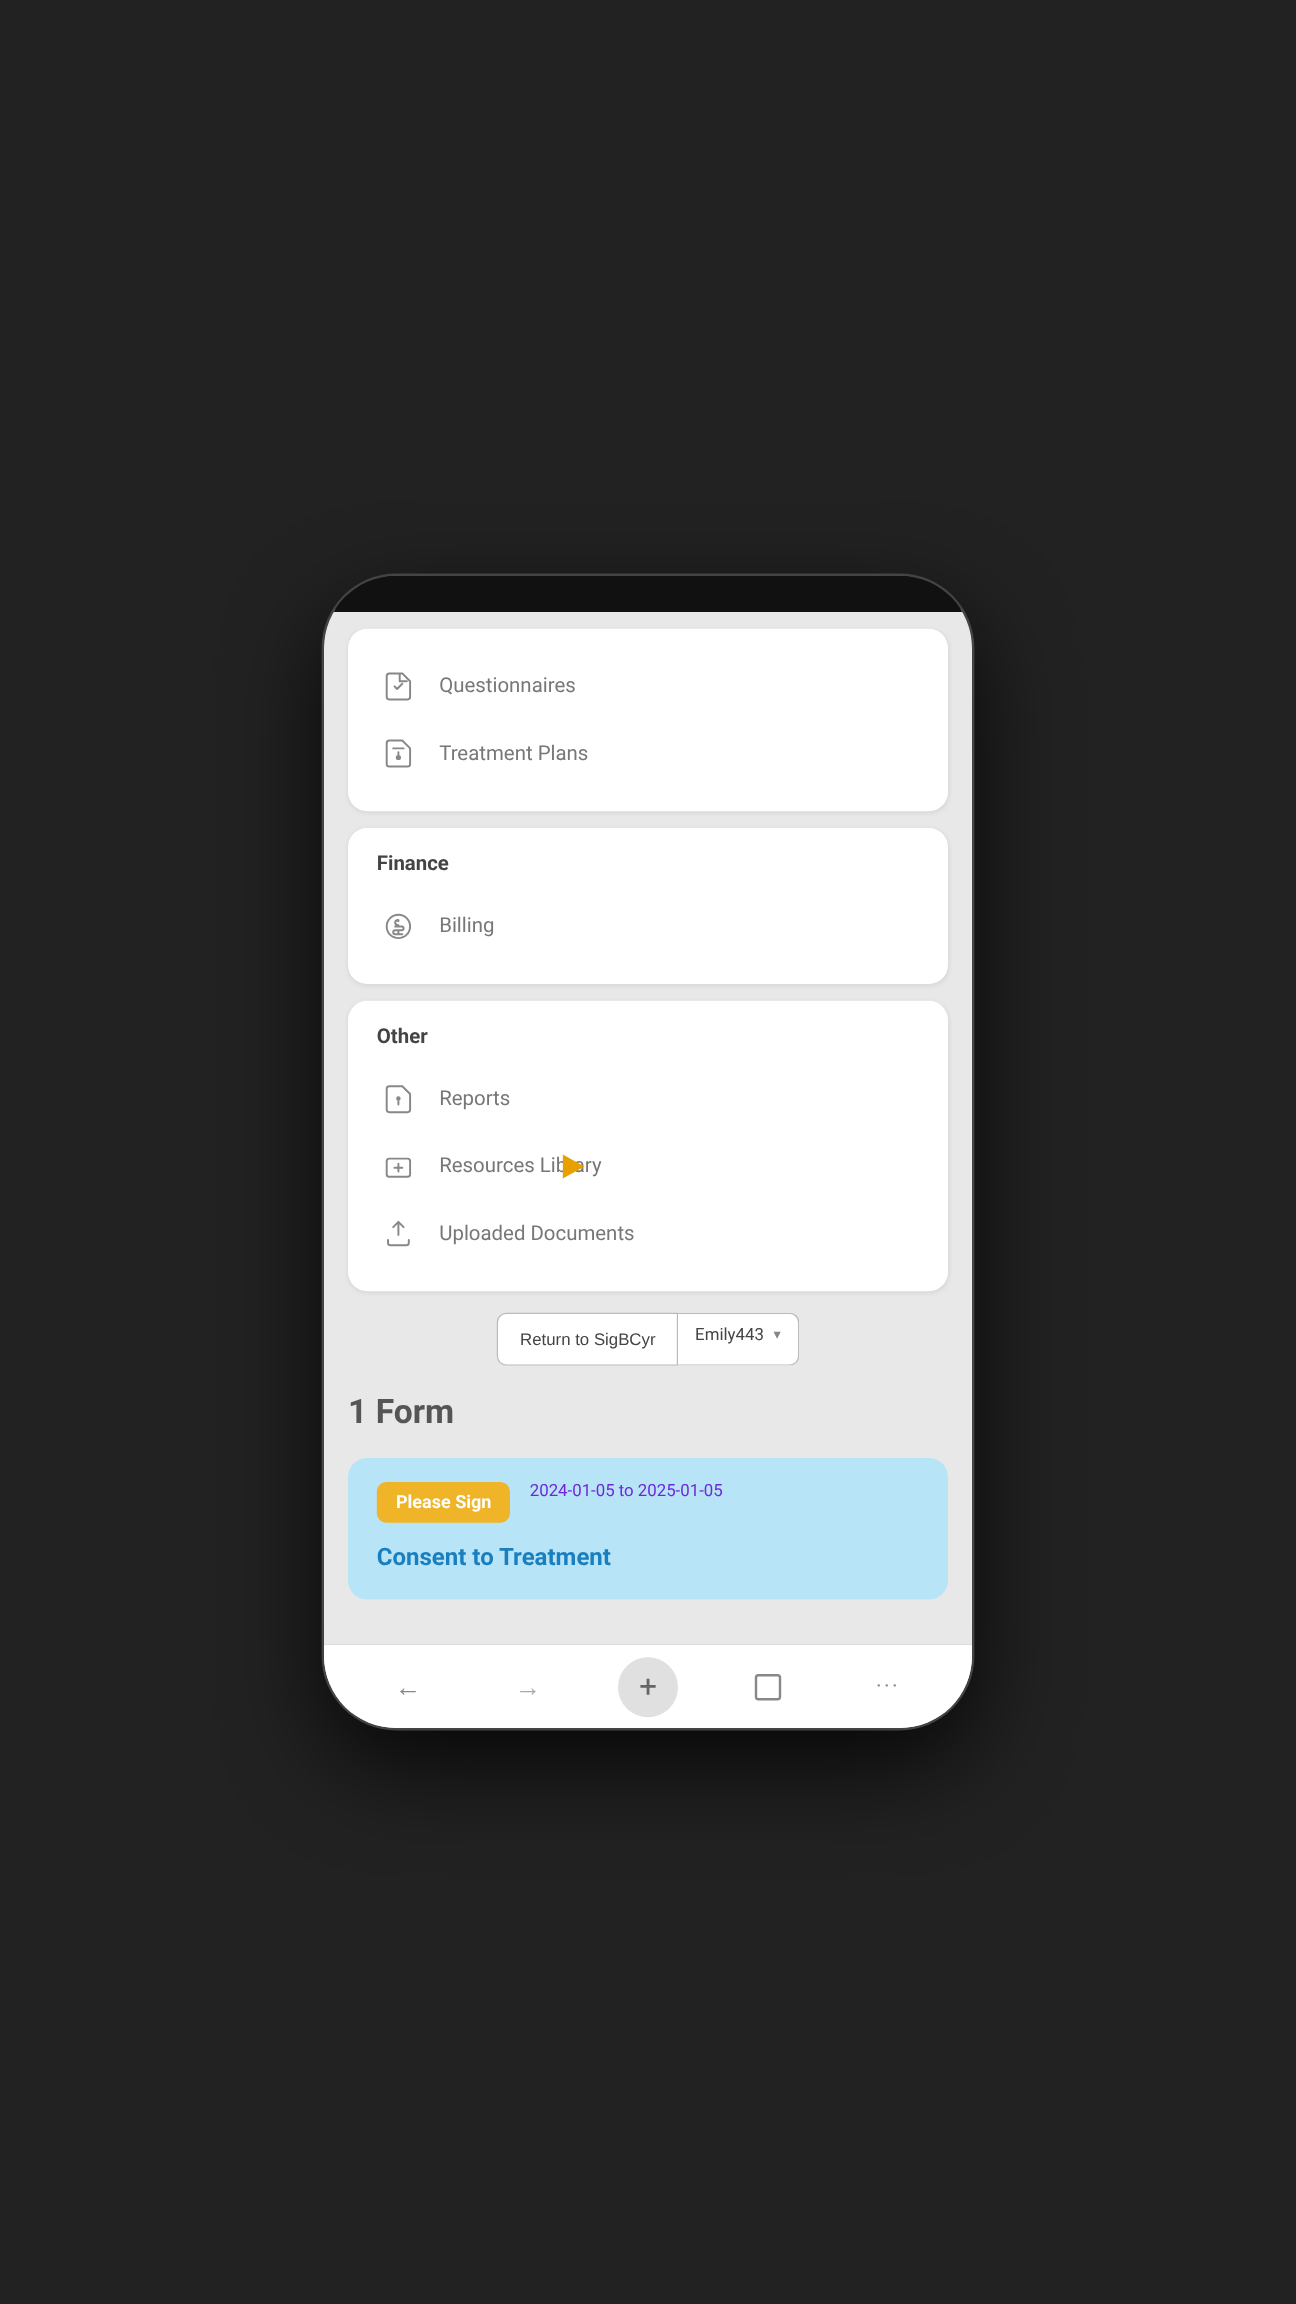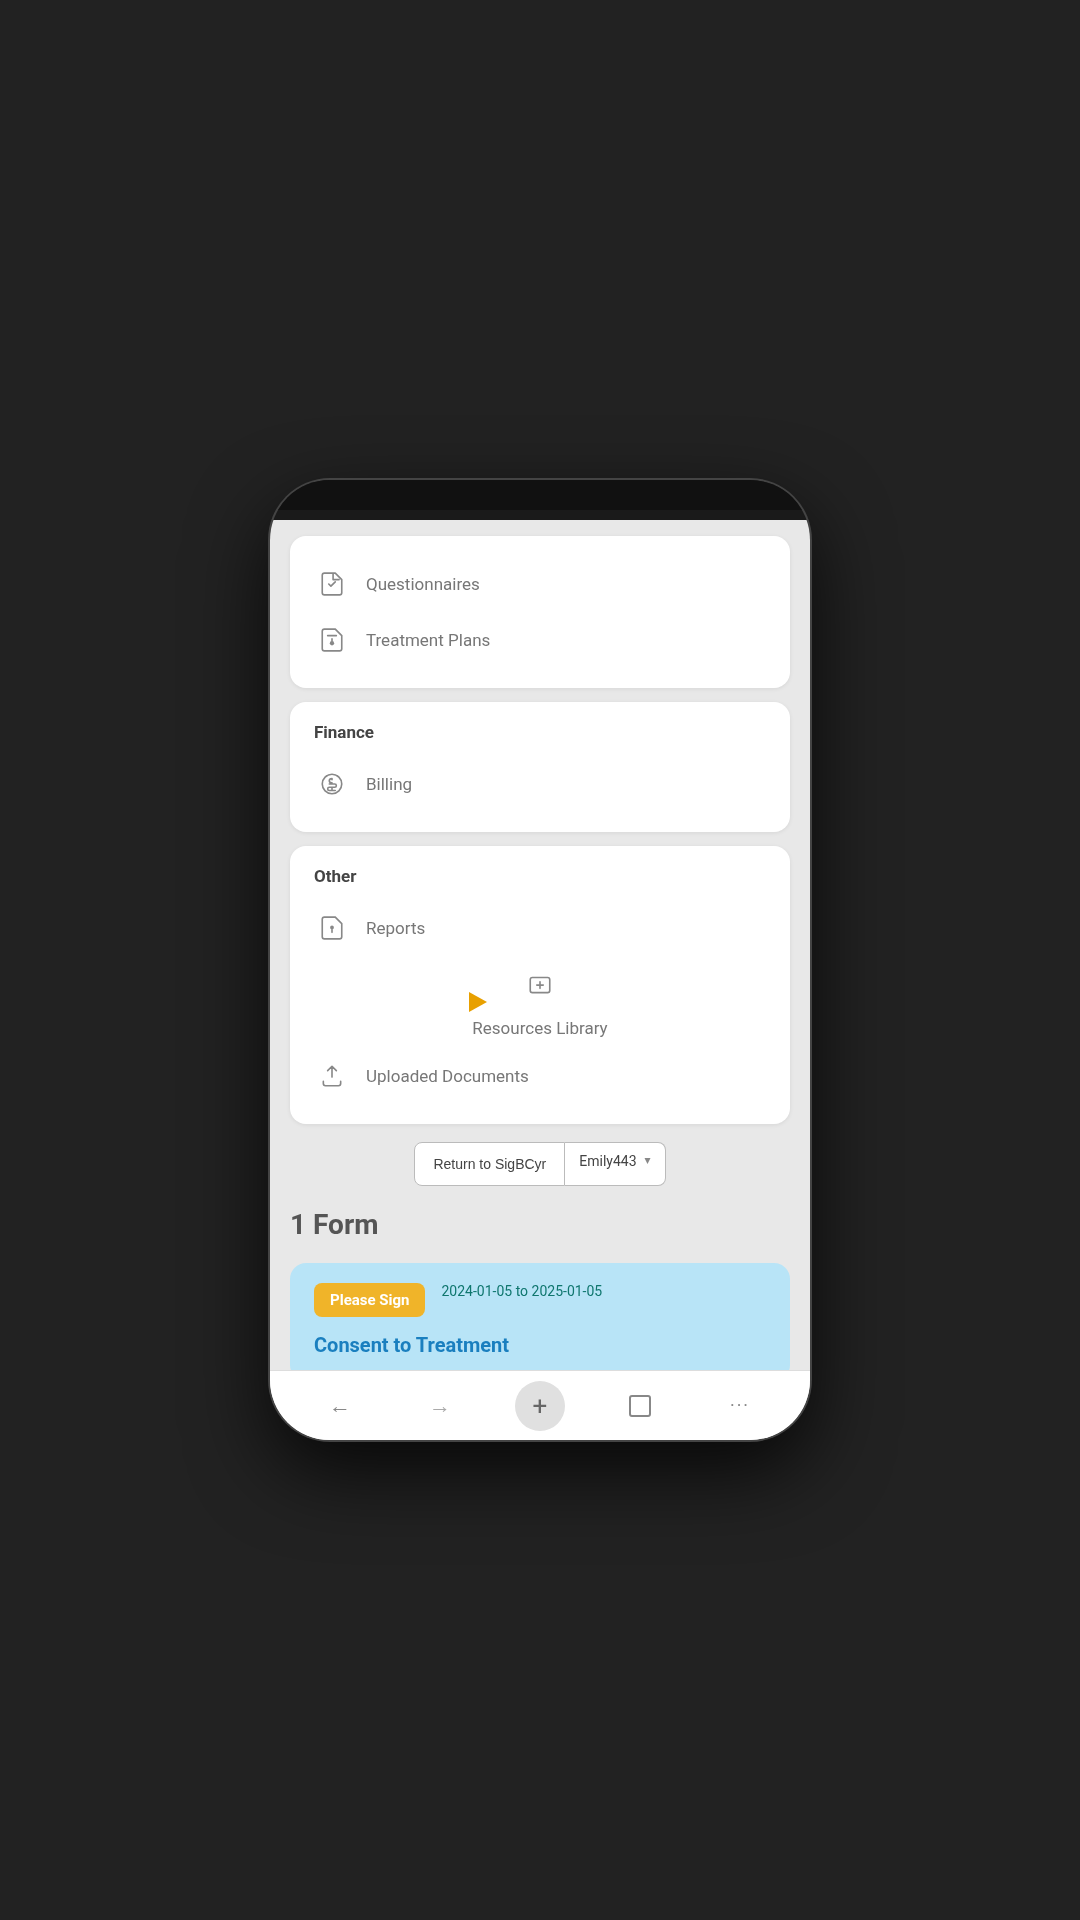--- a/index.html
+++ b/index.html
@@ -35,21 +35,21 @@
       border-radius: 60px 60px 0 0;
       z-index: 10;
     }
 
     .screen {
       flex: 1;
       background: #e8e8e8;
       overflow: hidden;
       display: flex;
       flex-direction: column;
-      margin-top: 40px;
+      margin-top: 28px;
       border-radius: 0 0 50px 50px;
     }
 
     .content-scroll {
       flex: 1;
       overflow-y: auto;
       padding: 16px 20px;
       display: flex;
       flex-direction: column;
       gap: 14px;
@@ -158,21 +158,21 @@
       color: #fff;
       font-weight: 700;
       font-size: 15px;
       padding: 8px 16px;
       border-radius: 8px;
       white-space: nowrap;
     }
 
     .date-range {
       font-size: 14px;
-      color: #0f766e;
+      color: #6d28d9;
     }
 
     .consent-title {
       font-size: 20px;
       font-weight: 700;
       color: #1a7fbf;
       cursor: pointer;
     }
 
     
@@ -277,21 +277,21 @@
         <div class="card-section-title">Other</div>
         <div class="menu-item">
           <div class="menu-icon">
             <svg class="icon-svg" viewBox="0 0 24 24" xmlns="http://www.w3.org/2000/svg">
               <path d="M9 2H5a2 2 0 0 0-2 2v16a2 2 0 0 0 2 2h14a2 2 0 0 0 2-2V8l-6-6H9z" stroke="#888" stroke-width="1.5" fill="none" stroke-linecap="round"></path>
               <path d="M12 12.5a1 1 0 1 0 0-2 1 1 0 0 0 0 2zm0 0v3.5" stroke="#888" stroke-width="1.5" stroke-linecap="round"></path>
             </svg>
           </div>
           <span class="menu-label">Reports</span>
         </div>
-        <div class="menu-item" style="position:relative;flex-direction:column;">
+        <div class="menu-item" style="position:relative;">
           <div class="menu-icon">
             <svg class="icon-svg" viewBox="0 0 24 24" xmlns="http://www.w3.org/2000/svg">
               <rect x="3" y="6" width="18" height="14" rx="2" stroke="#888" stroke-width="1.5" fill="none"></rect>
               <path d="M12 10v6M9 13h6" stroke="#888" stroke-width="1.5" stroke-linecap="round"></path>
             </svg>
           </div>
           <span class="menu-label">Resources Library</span>
 
           <div class="cursor-triangle" style="left: 155px; top: 50%; transform: translateY(-50%);"></div>
         </div>

